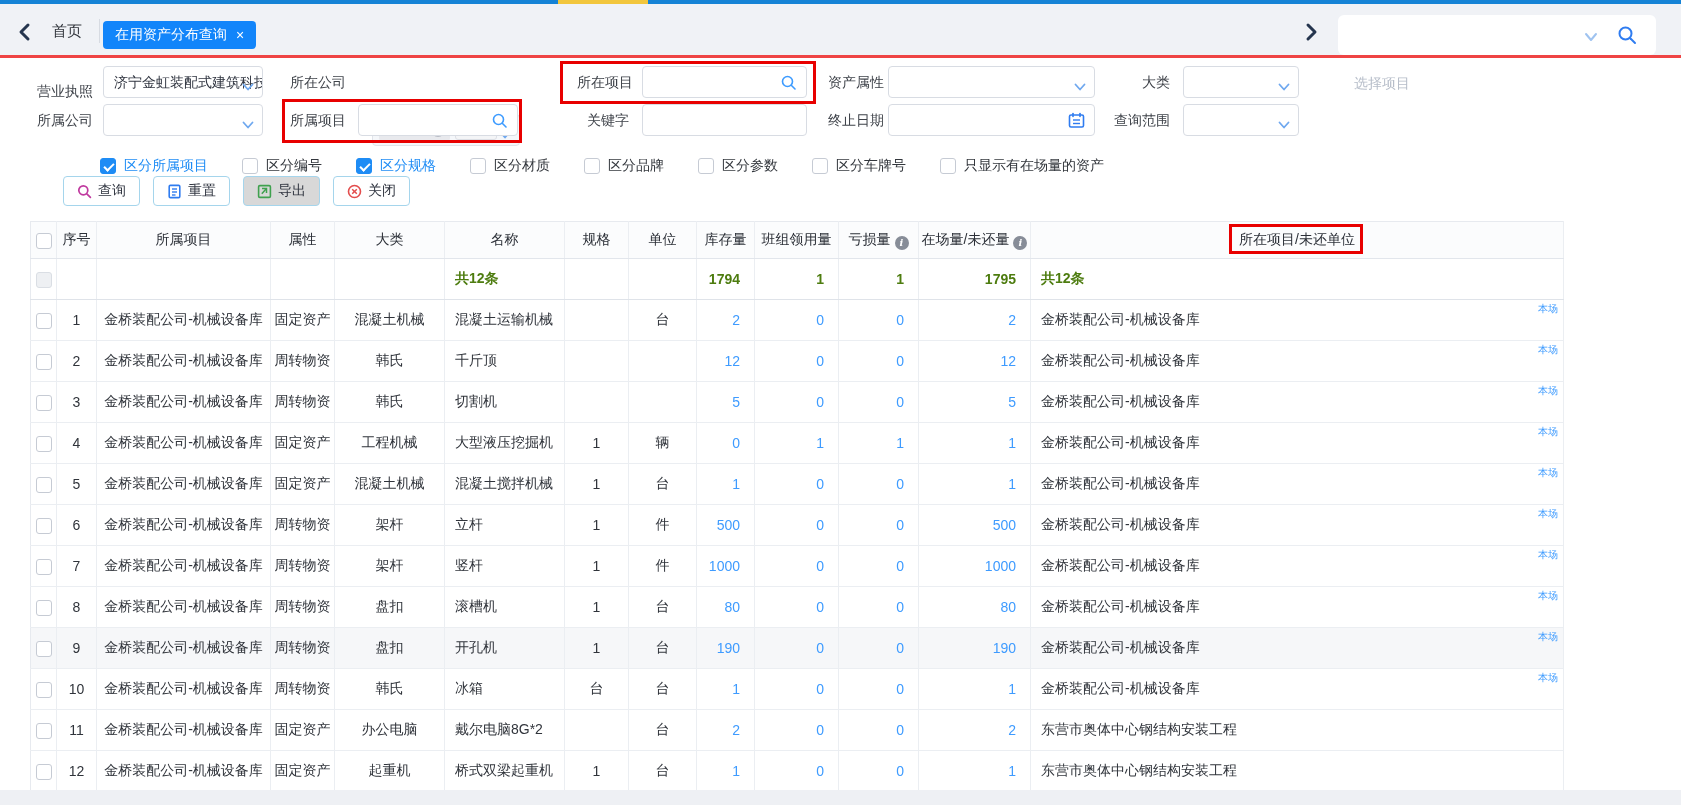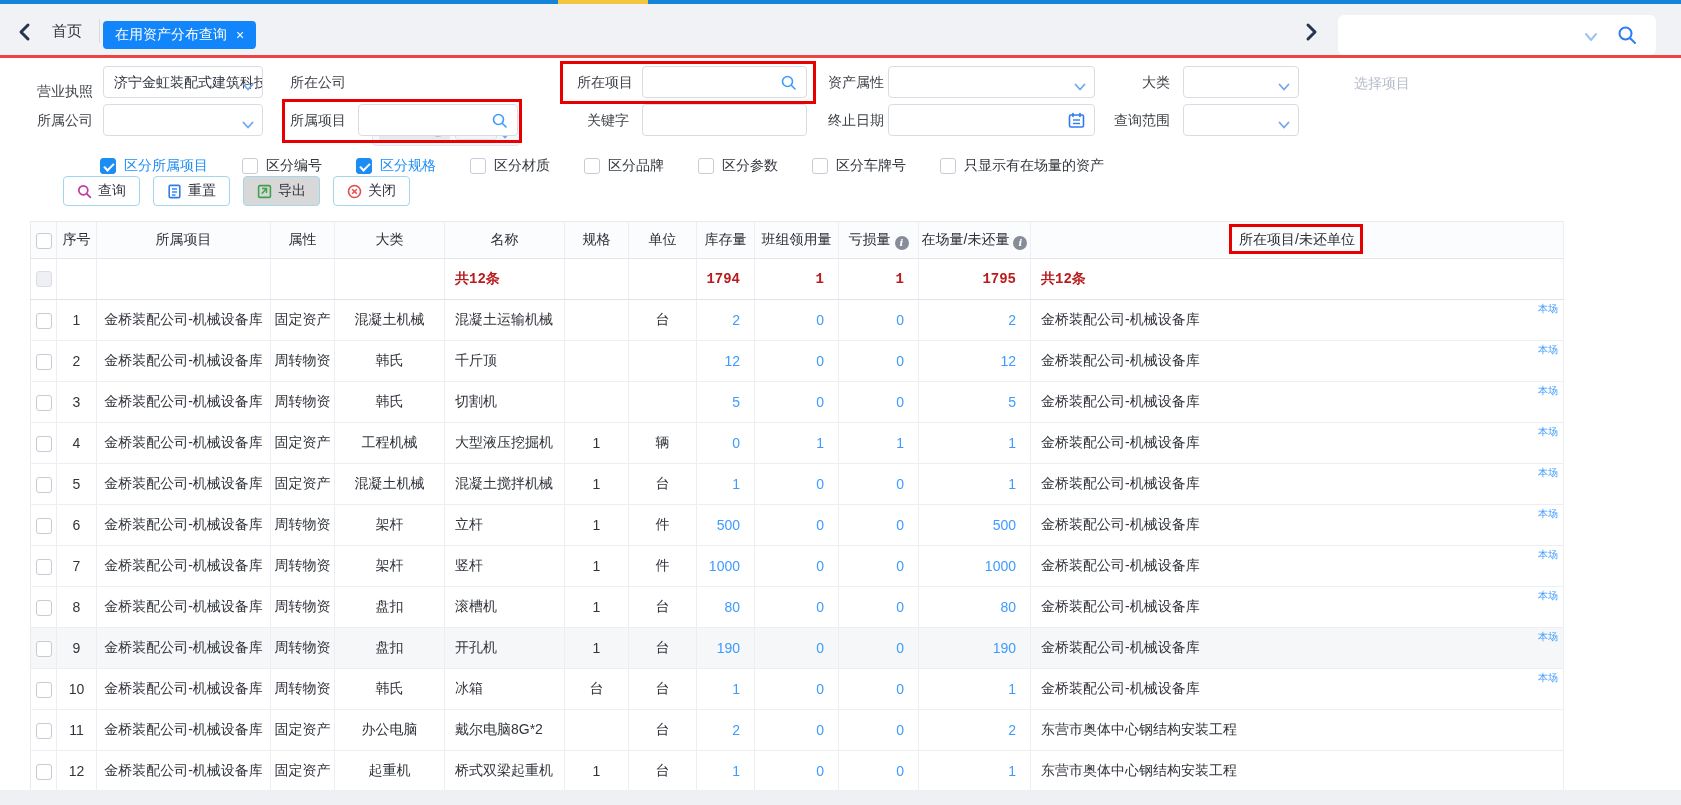--- a/index.html
+++ b/index.html
@@ -65,21 +65,21 @@
   .btn{height:30px;border:1px solid #a5d5ec;background:#fff;border-radius:4px;display:inline-flex;align-items:center;gap:6px;padding:0 13px;font-size:14px;color:#303540;cursor:pointer;box-sizing:border-box;}
   .btn.pressed{background:#d8d8d8;}
   .btn svg{display:block;}
 
   
   .tablewrap{position:absolute;left:30px;top:221px;width:1533px;}
   table.grid{border-collapse:collapse;table-layout:fixed;width:1533px;font-size:14px;color:#30343b;border:1px solid #e7eaef;}
   .grid th,.grid td{border-right:1px solid #ebeef2;border-bottom:1px solid #ebeef2;padding:0;overflow:hidden;white-space:nowrap;}
   .grid thead th{height:36px;background:#fbfcfd;font-weight:400;color:#2c3038;border-bottom:1px solid #e2e6ec;}
   .grid td{height:40px;}
-  .sumrow td{font-weight:700;color:#b91c1c;border-bottom:1px solid #dfe3e9;font-family:Liberation Mono, monospace;}
+  .sumrow td{font-weight:700;color:#4d7c0f;border-bottom:1px solid #dfe3e9;}
   .ar{text-align:right;padding-right:14px !important;}
   .al{text-align:left;padding-left:10px !important;}
   .ac{text-align:center;}
   .num{color:#3e9bff;cursor:pointer;}
   td.loc{position:relative;}
   .sitetag{position:absolute;right:5px;top:2px;font-size:10px;color:#3e9bff;cursor:pointer;}
   tr.shaded td{background:#f6f7f9;}
   .cbcell{text-align:center;}
   .cbcell .cb{display:inline-block;vertical-align:middle;}
   .info{display:inline-block;width:14px;height:14px;border-radius:50%;background:#878d98;color:#fff;font-size:10px;line-height:14px;text-align:center;font-family:"DejaVu Serif",serif;font-style:italic;font-weight:700;margin-left:4px;vertical-align:-2px;}

